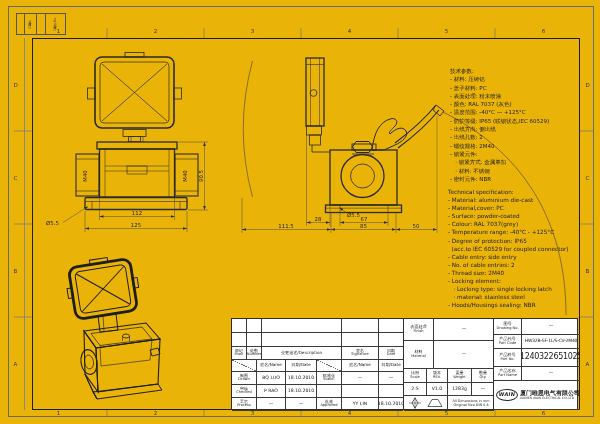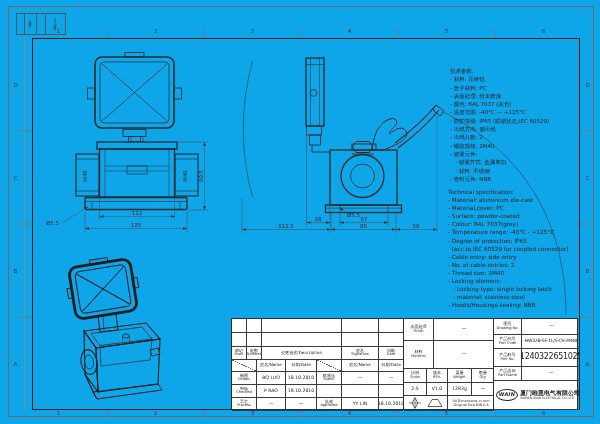--- a/index.html
+++ b/index.html
@@ -1,17 +1,17 @@
 <!DOCTYPE html>
 <html><head>
 <meta charset="utf-8">
 <style>
   html,body{margin:0;padding:0;background:#ffffff;}
   *{box-sizing:border-box;}
-  .page{position:relative;width:600px;height:424px;background:#0ea5e9;overflow:hidden;
+  .page{position:relative;width:600px;height:424px;background:#eab308;overflow:hidden;
         font-family:"DejaVu Sans","Liberation Sans",sans-serif;color:#1a1a1a;}
   .outer-border{position:absolute;left:8px;top:6px;width:586px;height:411px;border:1px solid #6a6a6a;}
   .inner-frame{position:absolute;left:32px;top:38px;width:548px;height:372px;border:1.6px solid #1c1c1c;}
   .bind-line{position:absolute;left:24px;top:38px;width:1px;height:372px;background:#8a8a8a;}
 
   
   .zones{position:absolute;display:flex;font-size:5.5px;color:#333;}
   .zones-top{left:10px;top:24px;width:582px;height:13px;}
   .zones-bottom{left:10px;top:409px;width:582px;height:8px;}
   .zones-top,.zones-bottom{flex-direction:row;justify-content:space-around;align-items:center;}

